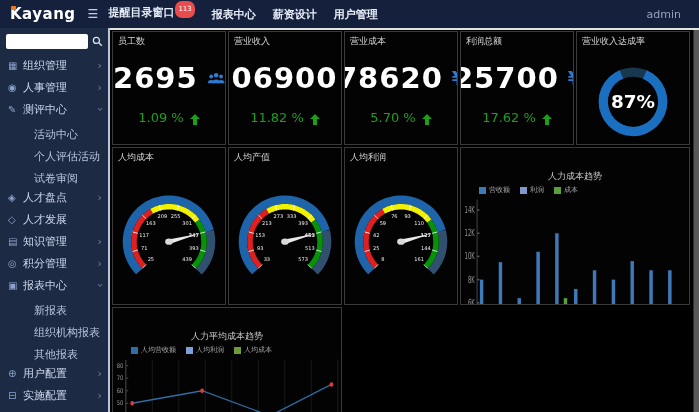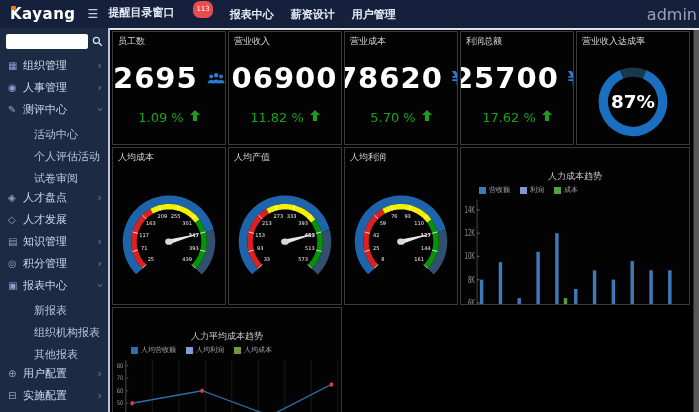--- a/index.html
+++ b/index.html
@@ -5,22 +5,22 @@
   *{box-sizing:border-box;margin:0;padding:0;}
   html,body{width:699px;height:412px;overflow:hidden;background:#000;
     font-family:"DejaVu Sans","Liberation Sans",sans-serif;}
   
   .navbar{height:28px;background:#15213c;display:flex;align-items:center;color:#e6ecf8;position:relative;}
   .logo{font-size:15px;font-weight:bold;padding:0 8px 0 10px;letter-spacing:.5px;position:relative;color:#fff;}
   .logo-dot{position:absolute;top:1px;left:11px;width:5px;height:4px;background:#f07820;border-radius:1px;}
   .hamburger{color:#c6cfe2;font-size:12px;margin:0 10px 0 4px;cursor:pointer;}
   .nav-items{display:flex;gap:17px;font-size:11px;font-weight:bold;align-items:center;}
   .nav-item{cursor:pointer;white-space:nowrap;}
-  .badge{background:#e84c4c;color:#fff;font-size:7px;border-radius:7px;padding:4px 3px;display:inline-block;transform:translateY(-5px);margin-left:19px;line-height:9px;font-weight:normal;}
-  .user{position:absolute;right:2px;font-size:16px;color:#97a1b8;}
+  .badge{background:#e84c4c;color:#fff;font-size:7px;border-radius:7px;padding:4px 3px;display:inline-block;transform:translateY(-5px);margin-left:1px;line-height:9px;font-weight:normal;}
+  .user{position:absolute;right:18px;font-size:11px;color:#97a1b8;}
   
   .main{display:flex;height:390px;}
   .sidebar{width:110px;background:#1c2a44;display:flex;flex-direction:column;padding-top:5px;border-right:2px solid #b9c7dd;overflow:hidden;flex:none;}
   .search-row{display:flex;align-items:center;gap:4px;margin:1px 5px 5px 6px;}
   .search-input{width:82px;height:15px;border:none;border-radius:2px;background:#fff;font-size:10px;padding:0 3px;outline:none;}
   .sb-item{display:flex;align-items:center;height:22px;padding:0 6px 0 8px;font-size:11px;color:#cdd8ec;cursor:pointer;white-space:nowrap;}
   .sb-item .sb-ico{width:15px;color:#8aa2cc;font-size:10px;flex:none;}
   .sb-item.sub{padding-left:34px;color:#b8c5dc;align-items:flex-end;}
   .chev{margin-left:auto;color:#6e82a8;font-size:11px;}
   .chev.down{transform:rotate(90deg);}
@@ -28,21 +28,21 @@
   .content{flex:1;background:#000;border-top:2px solid #e2e2e2;position:relative;padding:1px 9px 0 2px;}
   .grid{display:grid;grid-template-columns:repeat(5,1fr);grid-template-rows:114px 158px 1fr;gap:2px;height:100%;}
   .card{border:1px solid #3a3a3a;background:#030303;overflow:hidden;position:relative;}
   .card-title{font-size:9px;color:#d8d8d8;padding:3px 5px 0;}
   .span2{grid-column:span 2;}
   .scrollbar{position:absolute;top:0;right:0;width:6px;height:100%;background:#575757;border-left:1px solid #2e2e2e;cursor:pointer;}
   
   .kpi-value-row{display:flex;justify-content:center;align-items:center;gap:9px;margin-top:13px;}
   .kpi-value{font-size:29px;font-weight:bold;color:#fff;letter-spacing:1px;}
   .yuan{font-size:19px;color:#2d7bd0;font-weight:bold;}
-  .kpi-change{display:flex;justify-content:center;align-items:flex-start;gap:6px;margin-top:15px;font-size:13px;color:#1ca01c;}
+  .kpi-change{display:flex;justify-content:center;align-items:flex-end;gap:6px;margin-top:15px;font-size:13px;color:#1ca01c;}
   
   .gauge-wrap{width:100%;height:calc(100% - 13px);display:block;}
   .gtick{font-size:6.5px;fill:#efefef;}
   .donut-text{font-size:26px;font-weight:bold;fill:#fff;}
   
   .chart-title{text-align:center;font-size:9px;color:#ccc;padding-top:2px;margin-top:20px;}
   .legend{display:flex;gap:10px;padding:2px 0 0 18px;font-size:7px;color:#aaa;align-items:flex-end;}
   .lg{display:flex;align-items:center;cursor:pointer;}
   .sq{width:7px;height:7px;display:inline-block;margin-right:3px;}
   .plot{display:block;width:100%;height:calc(100% - 25px);}

